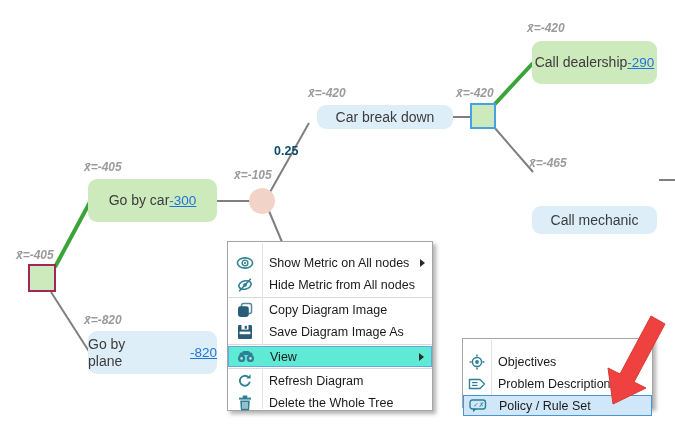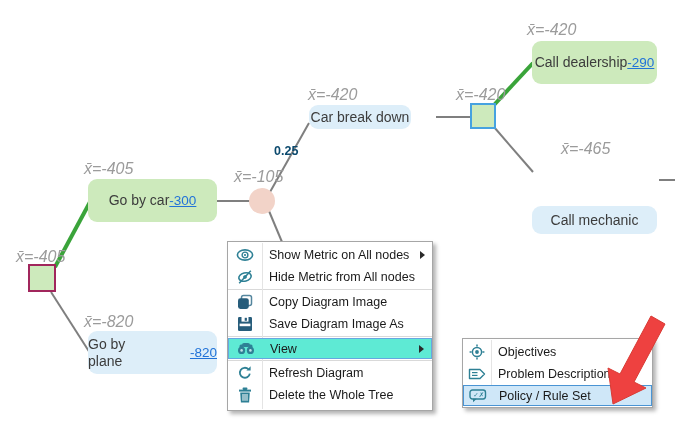--- a/index.html
+++ b/index.html
@@ -21,30 +21,30 @@
   .tnode.blue  { background:#ddeef9; }
   .metric-link { color:#2273d8; text-decoration:underline; font-size:13.5px; cursor:pointer; }
 
   .dsquare { position:absolute; z-index:2; background:#cdeabc; box-sizing:border-box; }
   .dsquare.root { left:28px; top:264px; width:28px; height:28px; border:2px solid #a1265c; }
   .dsquare.sq2  { left:470px; top:103px; width:26px; height:26px; border:2px solid #46a2e0; }
   .cnode { position:absolute; z-index:2; left:249px; top:188px; width:26px; height:26px;
            border-radius:50%; background:#f2d3c8; }
 
   .em-label { position:absolute; z-index:2; font-style:italic; color:#9b9b9b;
-              font-size:16px; white-space:nowrap; }
+              font-size:12px; white-space:nowrap;font-weight:bold; }
   .prob-label { position:absolute; z-index:2; color:#0c4a6e; font-size:12.5px; font-weight:bold; }
 
   
   .menu {
     position:absolute; background:#ffffff; border:1px solid #a6a6a6;
     box-shadow:3px 3px 4px rgba(0,0,0,0.30); box-sizing:border-box; z-index:10;
   }
-  #main-menu { left:227px; top:241px; width:206px; height:170px; padding:2px 0; }
-  #sub-menu  { left:462px; top:338px; width:191px; height:70px;  padding:2px 0; z-index:20; }
+  #main-menu { left:227px; top:241px; width:206px; height:170px; padding:10px 0; }
+  #sub-menu  { left:462px; top:338px; width:191px; height:70px;  padding:12px 0; z-index:20; }
   .icon-col-sep { position:absolute; top:1px; bottom:1px; width:1px; background:#e4e4e4; }
   #main-menu .icon-col-sep { left:34px; }
   #sub-menu  .icon-col-sep { left:28px; }
 
   .menu-row { display:flex; align-items:center; height:22px; position:relative; box-sizing:border-box; cursor:default; }
   .mi-icon  { flex:0 0 34px; display:flex; justify-content:center; align-items:center; }
   #sub-menu .mi-icon { flex:0 0 28px; }
   .mi-label { font-size:12.5px; color:#1a1a1a; padding-left:7px; white-space:nowrap; }
   .mi-arrow { margin-left:auto; margin-right:7px; width:0; height:0;
               border-left:5px solid #2a2a2a; border-top:4px solid transparent; border-bottom:4px solid transparent; }
@@ -72,39 +72,39 @@
     <line x1="659" y1="180" x2="675" y2="180" stroke="#7f7f7f" stroke-width="2"></line>
   </svg>
 
   <div class="em-label" style="left:16px;  top:248px;">x̄=-405</div>
   <div class="em-label" style="left:84px;  top:160px;">x̄=-405</div>
   <div class="em-label" style="left:84px;  top:313px;">x̄=-820</div>
   <div class="em-label" style="left:234px; top:168px;">x̄=-105</div>
   <div class="em-label" style="left:308px; top:86px;">x̄=-420</div>
   <div class="em-label" style="left:456px; top:86px;">x̄=-420</div>
   <div class="em-label" style="left:527px; top:21px;">x̄=-420</div>
-  <div class="em-label" style="left:529px; top:140px;margin-left:32px;">x̄=-465</div>
+  <div class="em-label" style="left:529px; top:156px;">x̄=-465</div>
 
   <div class="prob-label" style="left:274px; top:144px;">0.25</div>
 
   <div class="dsquare root"></div>
   <div class="dsquare sq2"></div>
   <div class="cnode"></div>
 
   <div class="tnode green" style="left:88px; top:179px; width:129px; height:43px;">
     <span>Go by car</span>
     <span class="metric-link">-300</span>
   </div>
 
   <div class="tnode blue" style="left:88px; top:331px; width:129px; height:43px;gap:40px;">
     <span>Go by plane</span>
     <span class="metric-link">-820</span>
   </div>
 
-  <div class="tnode blue" style="left:309px; top:105px; width:102px; height:24px;">
+  <div class="tnode blue" style="left:317px; top:105px; width:136px; height:24px;">
     <span>Car break down</span>
   </div>
 
   <div class="tnode green" style="left:532px; top:41px; width:125px; height:43px;">
     <span>Call dealership</span>
     <span class="metric-link">-290</span>
   </div>
 
   <div class="tnode blue" style="left:532px; top:166px; width:125px; height:28px;margin-top:40px;">
     <span>Call mechanic</span>

